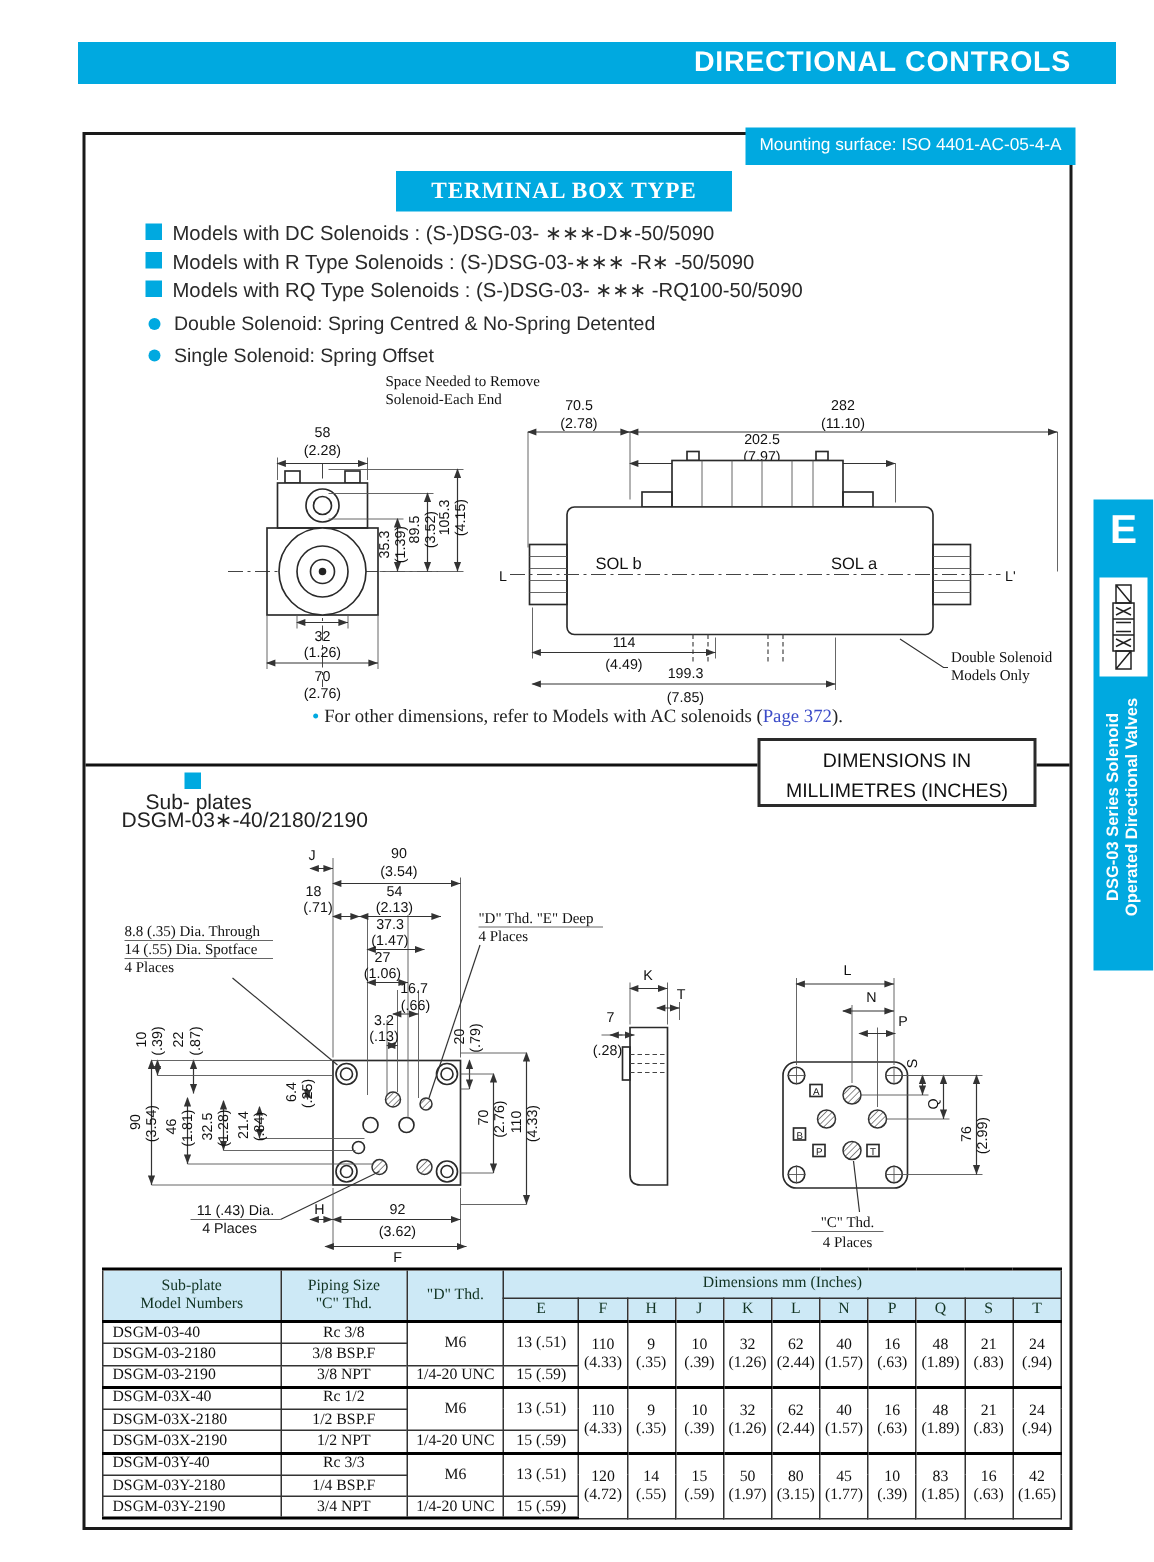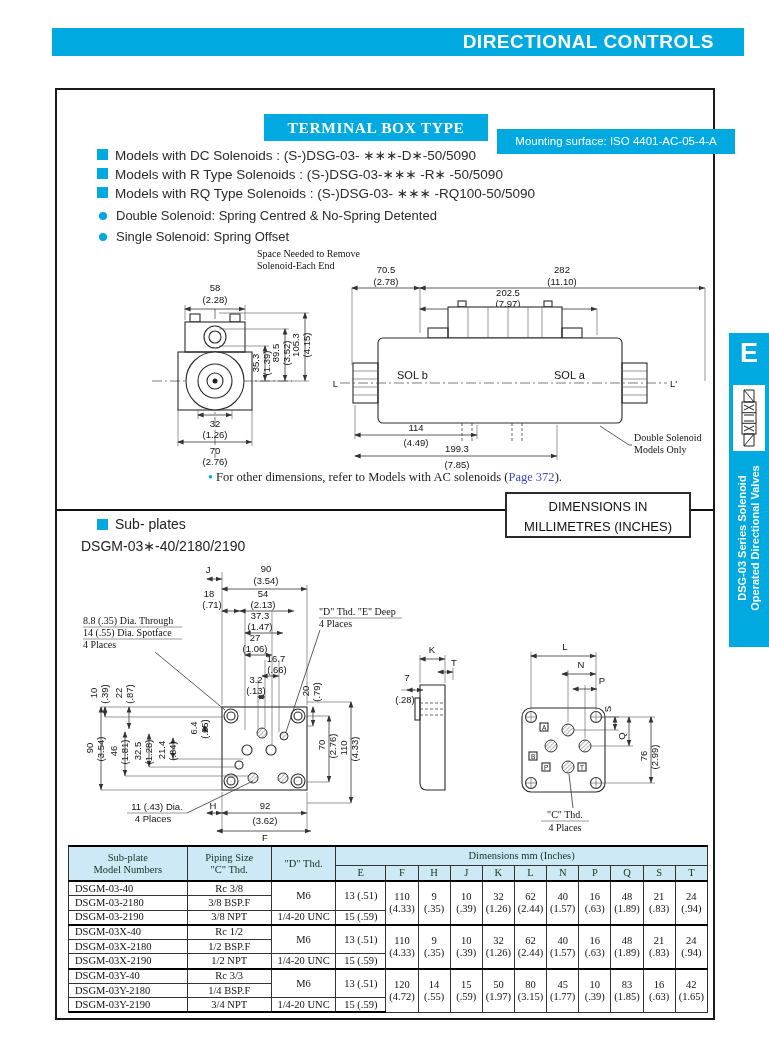--- a/index.html
+++ b/index.html
@@ -8,22 +8,22 @@
   .abs{position:absolute;}
 
   
   #banner{left:52px;top:28px;width:692px;height:28px;background:#00A9E0;color:#fff;
           font-weight:bold;font-size:19px;line-height:28px;text-align:right;padding-right:30px;
           box-sizing:border-box;letter-spacing:.5px;}
 
   
   #frame{left:55px;top:88px;width:660px;height:932px;border:2px solid #1a1a1a;box-sizing:border-box;}
 
-  #mounting{left:497px;top:85px;width:238px;height:25px;background:#00A9E0;color:#fff;
-            font-size:11.5px;line-height:25px;text-align:center;margin-top:44px;}
+  #mounting{left:497px;top:85px;width:220px;height:25px;background:#00A9E0;color:#fff;
+            font-size:11.5px;line-height:25px;text-align:center;}
 
   #terminal{left:264px;top:114px;width:224px;height:27px;background:#00A9E0;color:#fff;
             font-family:"Liberation Serif",serif;font-weight:bold;font-size:15.5px;line-height:27px;
             text-align:center;letter-spacing:.6px;}
 
   .bullet-row{display:flex;align-items:center;height:19px;padding-left:33px;}
   .sq{width:11px;height:11px;background:#00A9E0;margin-right:7px;flex:none;}
   .dot{width:8px;height:8px;border-radius:50%;background:#00A9E0;margin-right:9px;margin-left:2px;flex:none;}
   #models{left:64px;top:145px;font-size:13.5px;color:#2a2a2a;}
   #features{left:64px;top:205px;font-size:13px;color:#2a2a2a;}
@@ -45,21 +45,21 @@
   #note{left:57px;top:470px;width:656px;text-align:center;font-family:"Liberation Serif",serif;
         font-size:12.5px;color:#222;}
   #note .nb{color:#00A9E0;font-size:14px;vertical-align:-1px;}
   #note a{color:#3B4BC8;text-decoration:none;}
 
   #divider{left:57px;top:509px;width:656px;height:0;border-top:2px solid #111;}
   #dimsbox{left:505px;top:492px;width:186px;height:46px;border:2px solid #2a2a2a;background:#fff;
            text-align:center;font-size:13px;color:#111;line-height:20px;padding-top:3px;box-sizing:border-box;}
 
   #subhead{left:64px;top:515px;font-size:14px;color:#222;}
-  #subhead .bullet-row{height:18px;}
+  #subhead .bullet-row{height:18px;flex-direction:column;}
   #submodel{left:81px;top:538px;font-size:14px;color:#222;}
 
   
   #dim-table{left:68px;top:845px;width:640px;border-collapse:collapse;table-layout:fixed;
              font-family:"Liberation Serif",serif;font-size:10.5px;color:#111;text-align:center;}
   #dim-table td,#dim-table th{border:1px solid #333;padding:0;line-height:1.12;font-weight:normal;
              overflow:hidden;}
   #dim-table th{background:#CDE9F6;color:#132;}
   #dim-table .hr1 th{height:18px;}
   #dim-table .hr2 th{height:14px;border-bottom:2px solid #000;}

